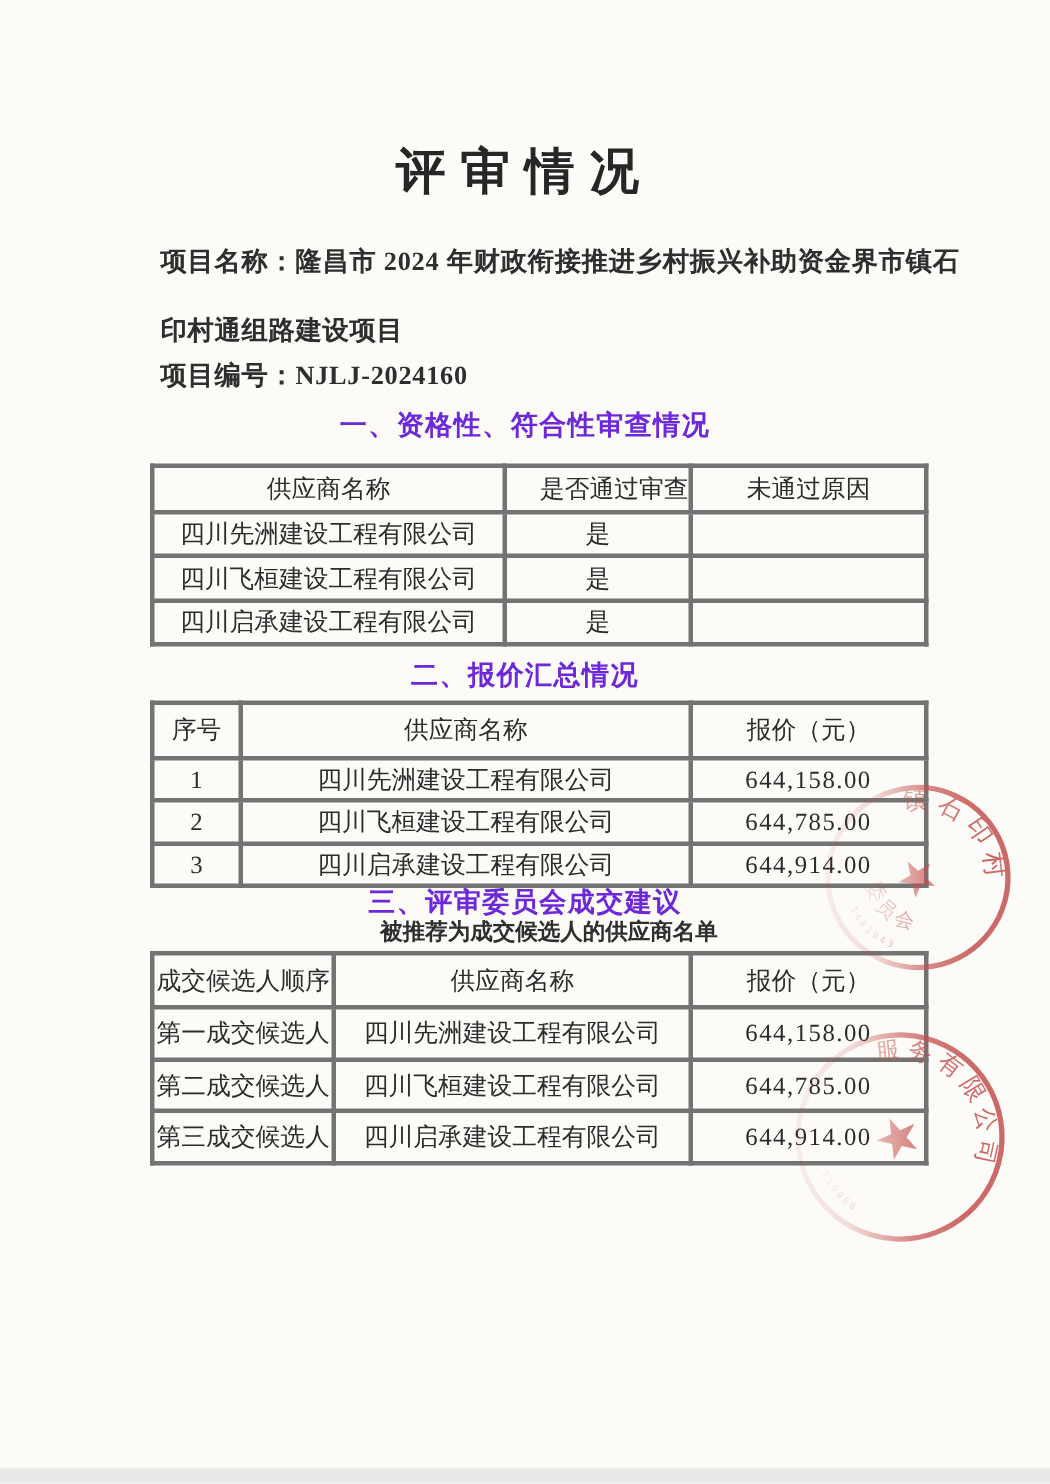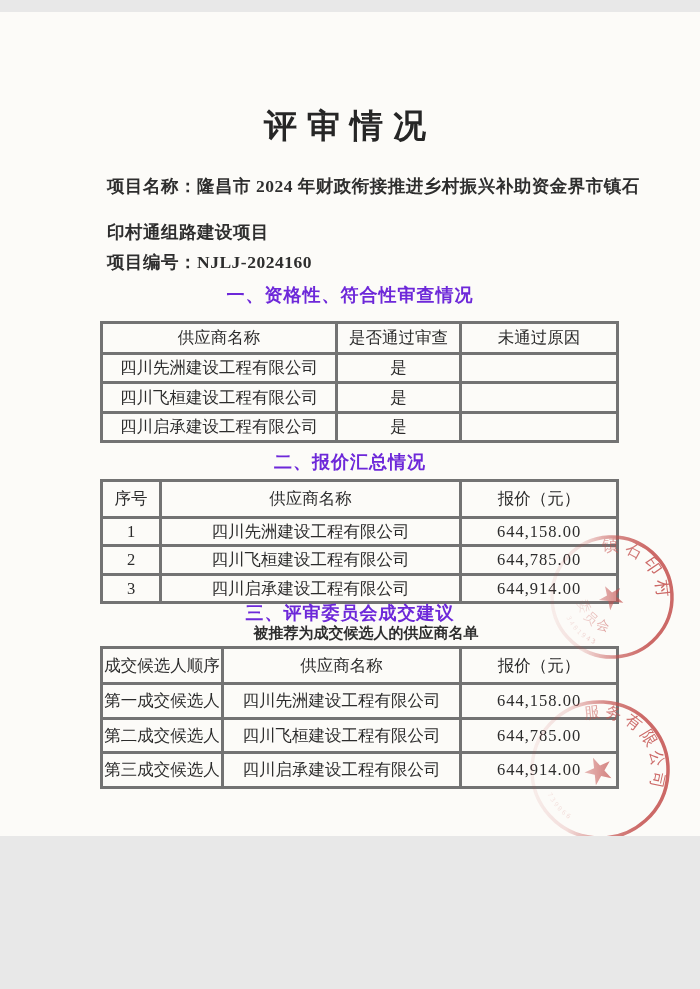--- a/index.html
+++ b/index.html
@@ -1,17 +1,17 @@
 <!DOCTYPE html>
 <html><head>
 <meta charset="utf-8">
 <style>
   html,body{margin:0;padding:0;background:#e8e8e8;}
   .page{
-    position:relative;width:700px;height:824px;margin:12px auto;
+    position:relative;width:700px;height:979px;margin:0 auto;
     background:#fcfbf8;overflow:hidden;
     font-family:"Liberation Serif","DejaVu Serif",serif;
     color:#2c2c2c;
   }
   .title{
     position:absolute;top:92px;left:0;width:700px;text-align:center;
     font-size:33px;font-weight:700;letter-spacing:10px;color:#262626;
   }
   .pline{
     position:absolute;left:107px;font-size:17.5px;font-weight:700;
@@ -30,21 +30,21 @@
   table.t{
     position:absolute;border-collapse:collapse;table-layout:fixed;
     border:1.6px solid #454545;
   }
   table.t th,table.t td{
     border:3px solid #737373;text-align:center;vertical-align:middle;
     font-size:16.5px;font-weight:500;color:#2c2c2c;padding:0;
     overflow:hidden;white-space:nowrap;
   }
   .t1{left:100px;top:309px;width:507px;}
-  .t1 .c0{width:232px;} .t1 .c1{width:121px;} .t1 .c2{width:154px;}
+  .t1 .c0{width:232px;} .t1 .c1{width:121px;text-align:right;} .t1 .c2{width:154px;}
   .t1 .hr{height:31px;} .t1 .r0{height:29px;} .t1 .r1{height:30px;} .t1 .r2{height:29px;}
   .t2{left:100px;top:467px;width:507px;}
   .t2 .c0{width:56px;} .t2 .c1{width:297px;} .t2 .c2{width:154px;}
   .t2 .hr{height:37px;} .t2 .r0{height:28px;} .t2 .r1{height:29px;} .t2 .r2{height:28px;}
   .t3{left:100px;top:634px;width:507px;}
   .t3 .c0{width:118px;} .t3 .c1{width:235px;} .t3 .c2{width:154px;}
   .t3 .hr{height:36px;} .t3 .r0{height:35px;} .t3 .r1{height:34px;} .t3 .r2{height:35px;}
   .num{letter-spacing:1px;font-size:15.5px;}
   .stamp{position:absolute;pointer-events:none;}
   .stampA{left:537px;top:510px;}

